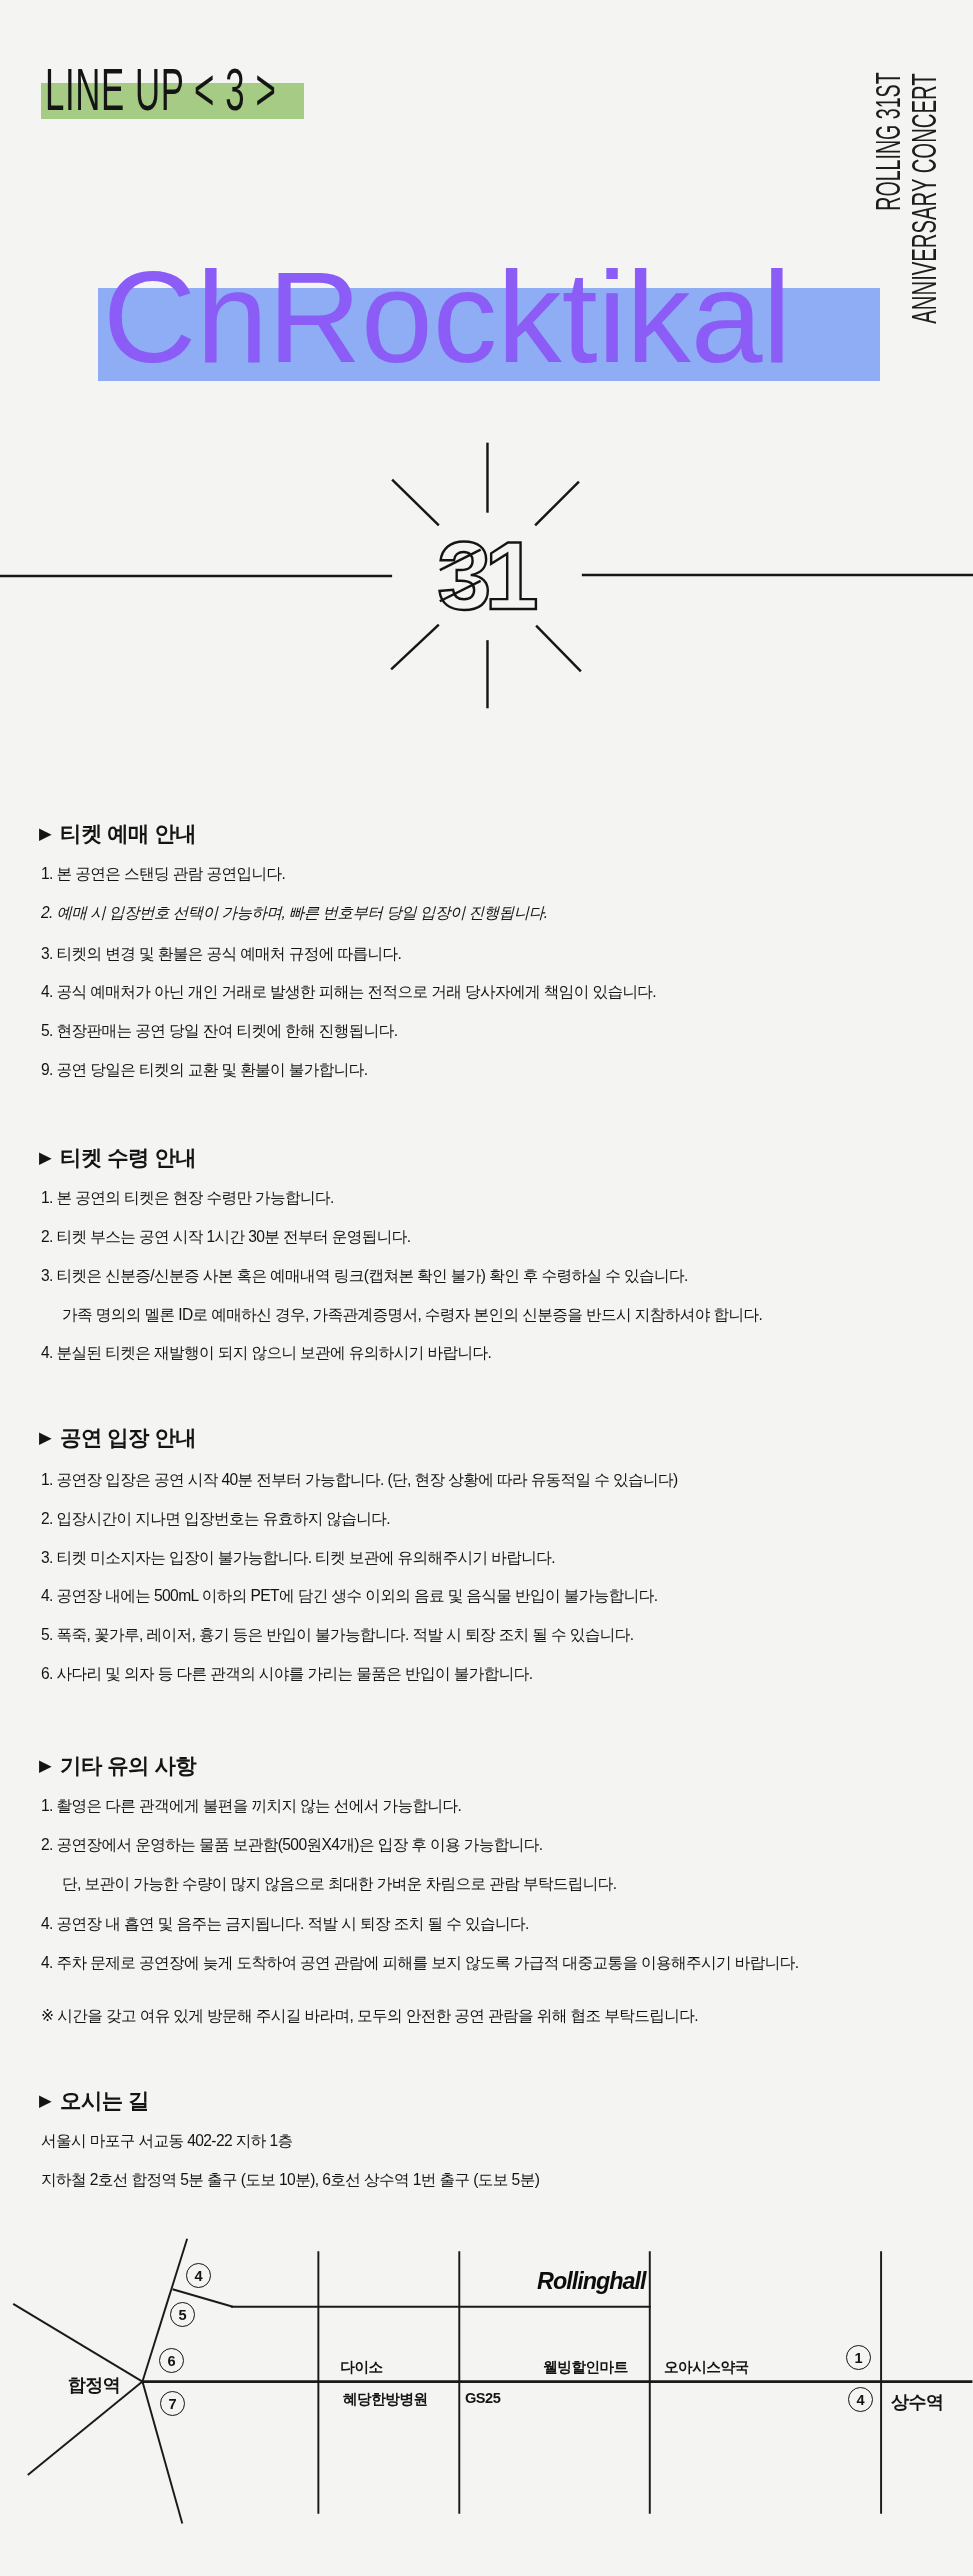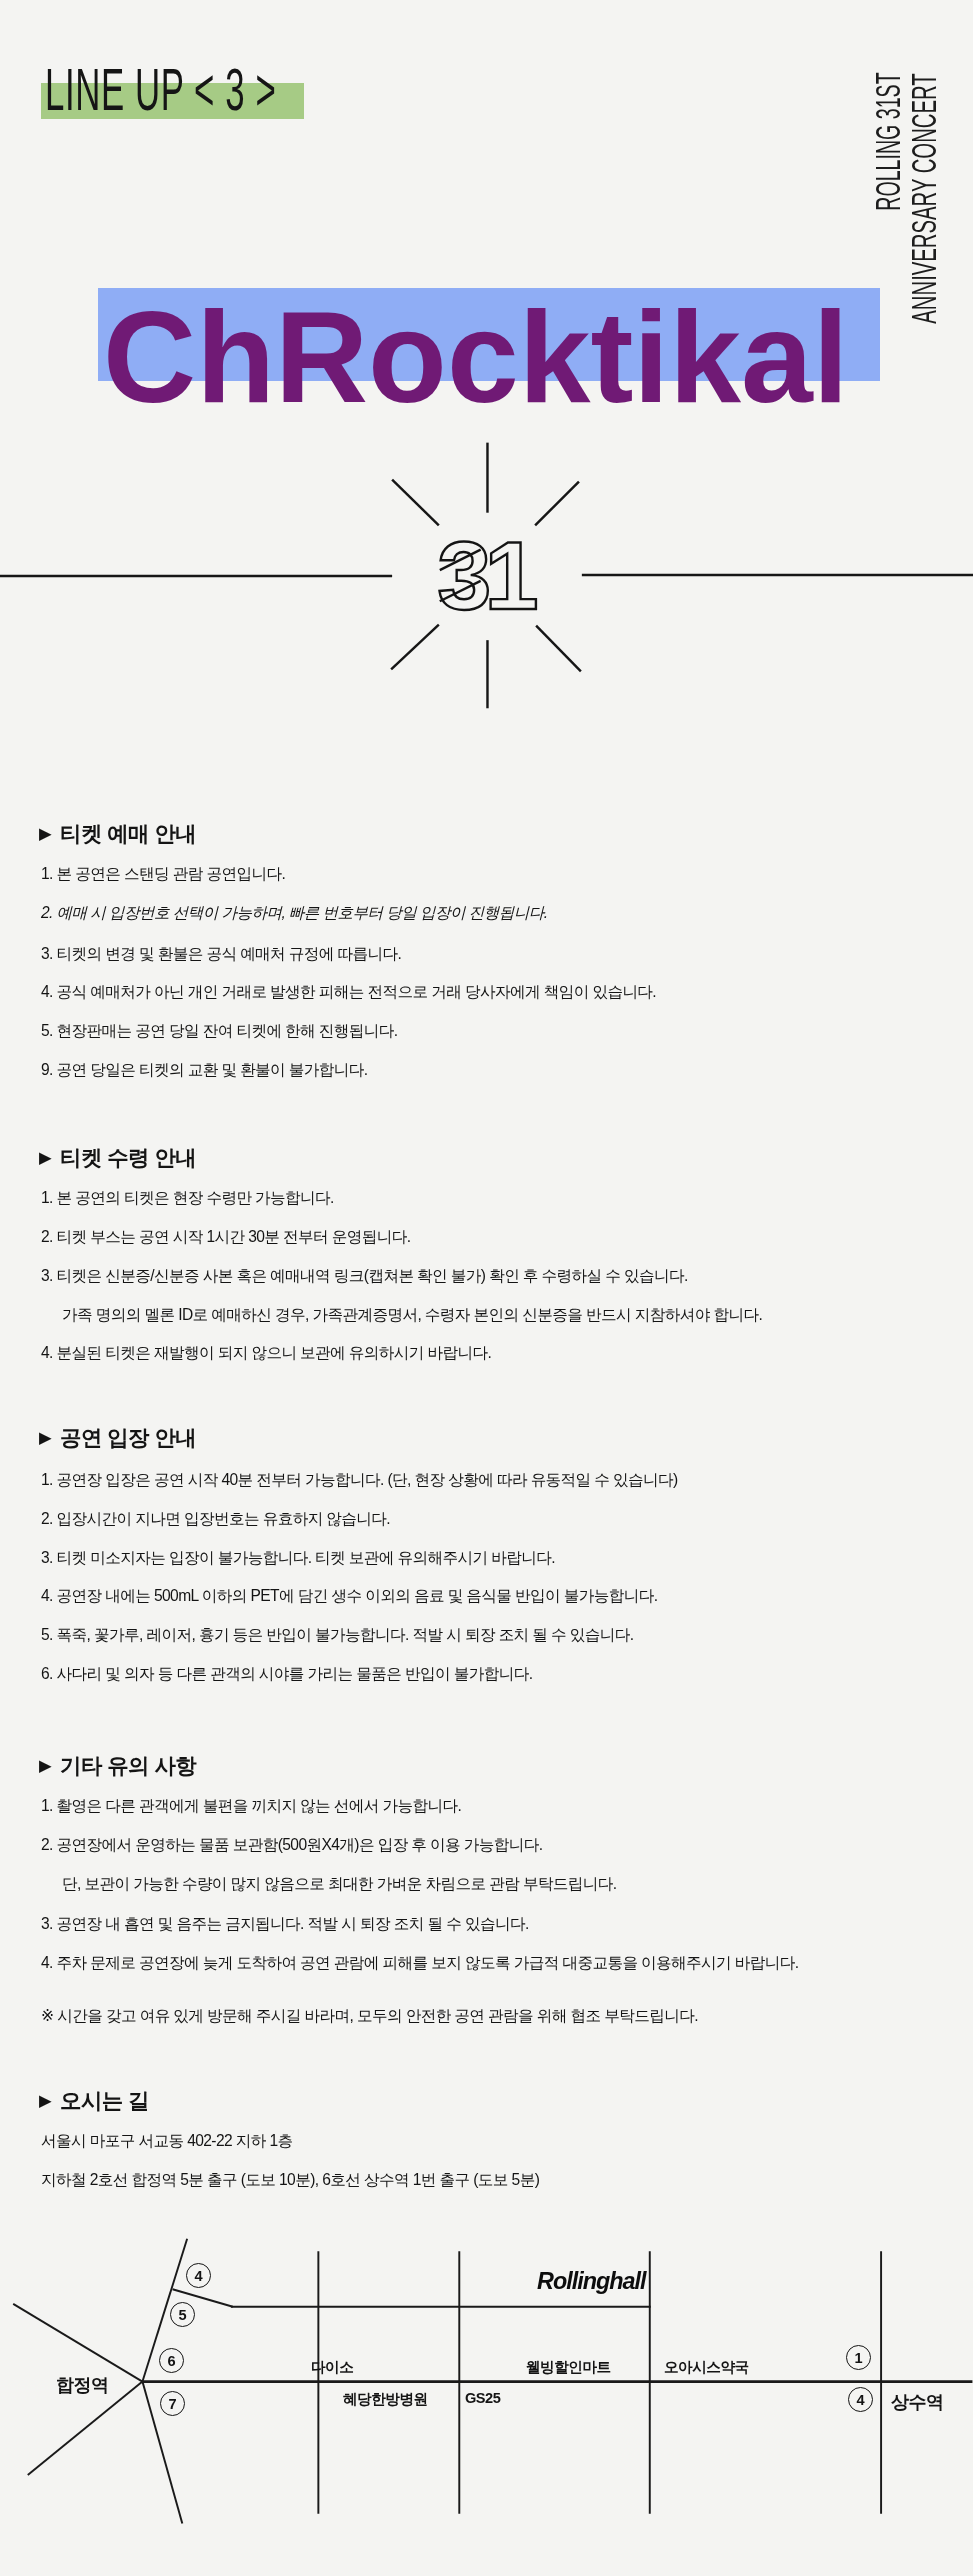--- a/index.html
+++ b/index.html
@@ -26,22 +26,22 @@
     width:584px;height:35px;line-height:35px;
     font-size:35px;text-align:center;white-space:nowrap;
     color:#1d1d1d;
   }
   .vcol-a{left:595px;top:124px;transform:rotate(-90deg) scaleX(0.56);}
   .vcol-b{left:631px;top:181px;transform:rotate(-90deg) scaleX(0.58);}
   
   .blue-box{left:98px;top:288px;width:782px;height:93px;}
   .main-title{
     left:103px;top:253px;
-    font-size:129px;line-height:129px;font-weight:bold;
-    letter-spacing:0px;white-space:nowrap;color:#701a75;margin-top:40px;
+    font-size:129px;line-height:129px;font-weight:normal;
+    letter-spacing:0px;white-space:nowrap;color:#8b5cf6;
   }
   
   .starburst{left:0;top:428px;}
   
   .section{position:absolute;left:0;width:973px;}
   .sec-head{
     position:absolute;left:39px;top:0;
     display:flex;align-items:center;gap:8.8px;
     font-size:21.4px;font-weight:bold;white-space:nowrap;letter-spacing:-0.5px;
   }
@@ -50,21 +50,21 @@
     position:absolute;left:41px;
     font-size:15.6px;line-height:19.5px;white-space:nowrap;letter-spacing:-0.6px;
   }
   .item.indent{left:62px;}
   
   .map-label{
     position:absolute;font-size:14.6px;font-weight:bold;
     white-space:nowrap;letter-spacing:-0.5px;color:#141414;
   }
   .map-label.station{font-size:18px;}
-  .map-label.ralign{text-align:left;}
+  .map-label.ralign{text-align:center;}
   .venue-logo{
     position:absolute;left:537px;top:2268px;
     font-size:23.4px;font-weight:bold;font-style:italic;
     letter-spacing:-1px;color:#0d0d0d;white-space:nowrap;
   }
   .exit-circle{
     position:absolute;width:25px;height:25px;border-radius:50%;
     border:1.9px solid #141414;box-sizing:border-box;
     display:flex;align-items:center;justify-content:center;
     font-size:14.6px;font-weight:bold;background:#f4f4f2;
@@ -139,21 +139,21 @@
 </div>
 
 <div class="section" style="top:1751px;">
   <div class="sec-head">
     <span class="marker">▶</span>
     <span>기타 유의 사항</span>
   </div>
   <div class="item" style="top:45px;">1. 촬영은 다른 관객에게 불편을 끼치지 않는 선에서 가능합니다.</div>
   <div class="item" style="top:84px;">2. 공연장에서 운영하는 물품 보관함(500원X4개)은 입장 후 이용 가능합니다.</div>
   <div class="item indent" style="top:123px;">단, 보관이 가능한 수량이 많지 않음으로 최대한 가벼운 차림으로 관람 부탁드립니다.</div>
-  <div class="item" style="top:163px;">3. 공연장 내 흡연 및 음주는 금지됩니다. 적발 시 퇴장 조치 될 수 있습니다.</div>
+  <div class="item" style="top:163px;">4. 공연장 내 흡연 및 음주는 금지됩니다. 적발 시 퇴장 조치 될 수 있습니다.</div>
   <div class="item" style="top:202px;">4. 주차 문제로 공연장에 늦게 도착하여 공연 관람에 피해를 보지 않도록 가급적 대중교통을 이용해주시기 바랍니다.</div>
   <div class="item" style="top:255px;">※ 시간을 갖고 여유 있게 방문해 주시길 바라며, 모두의 안전한 공연 관람을 위해 협조 부탁드립니다.</div>
 </div>
 
 <div class="section" style="top:2086px;">
   <div class="sec-head">
     <span class="marker">▶</span>
     <span>오시는 길</span>
   </div>
   <div class="item" style="top:45px;">서울시 마포구 서교동 402-22 지하 1층</div>

